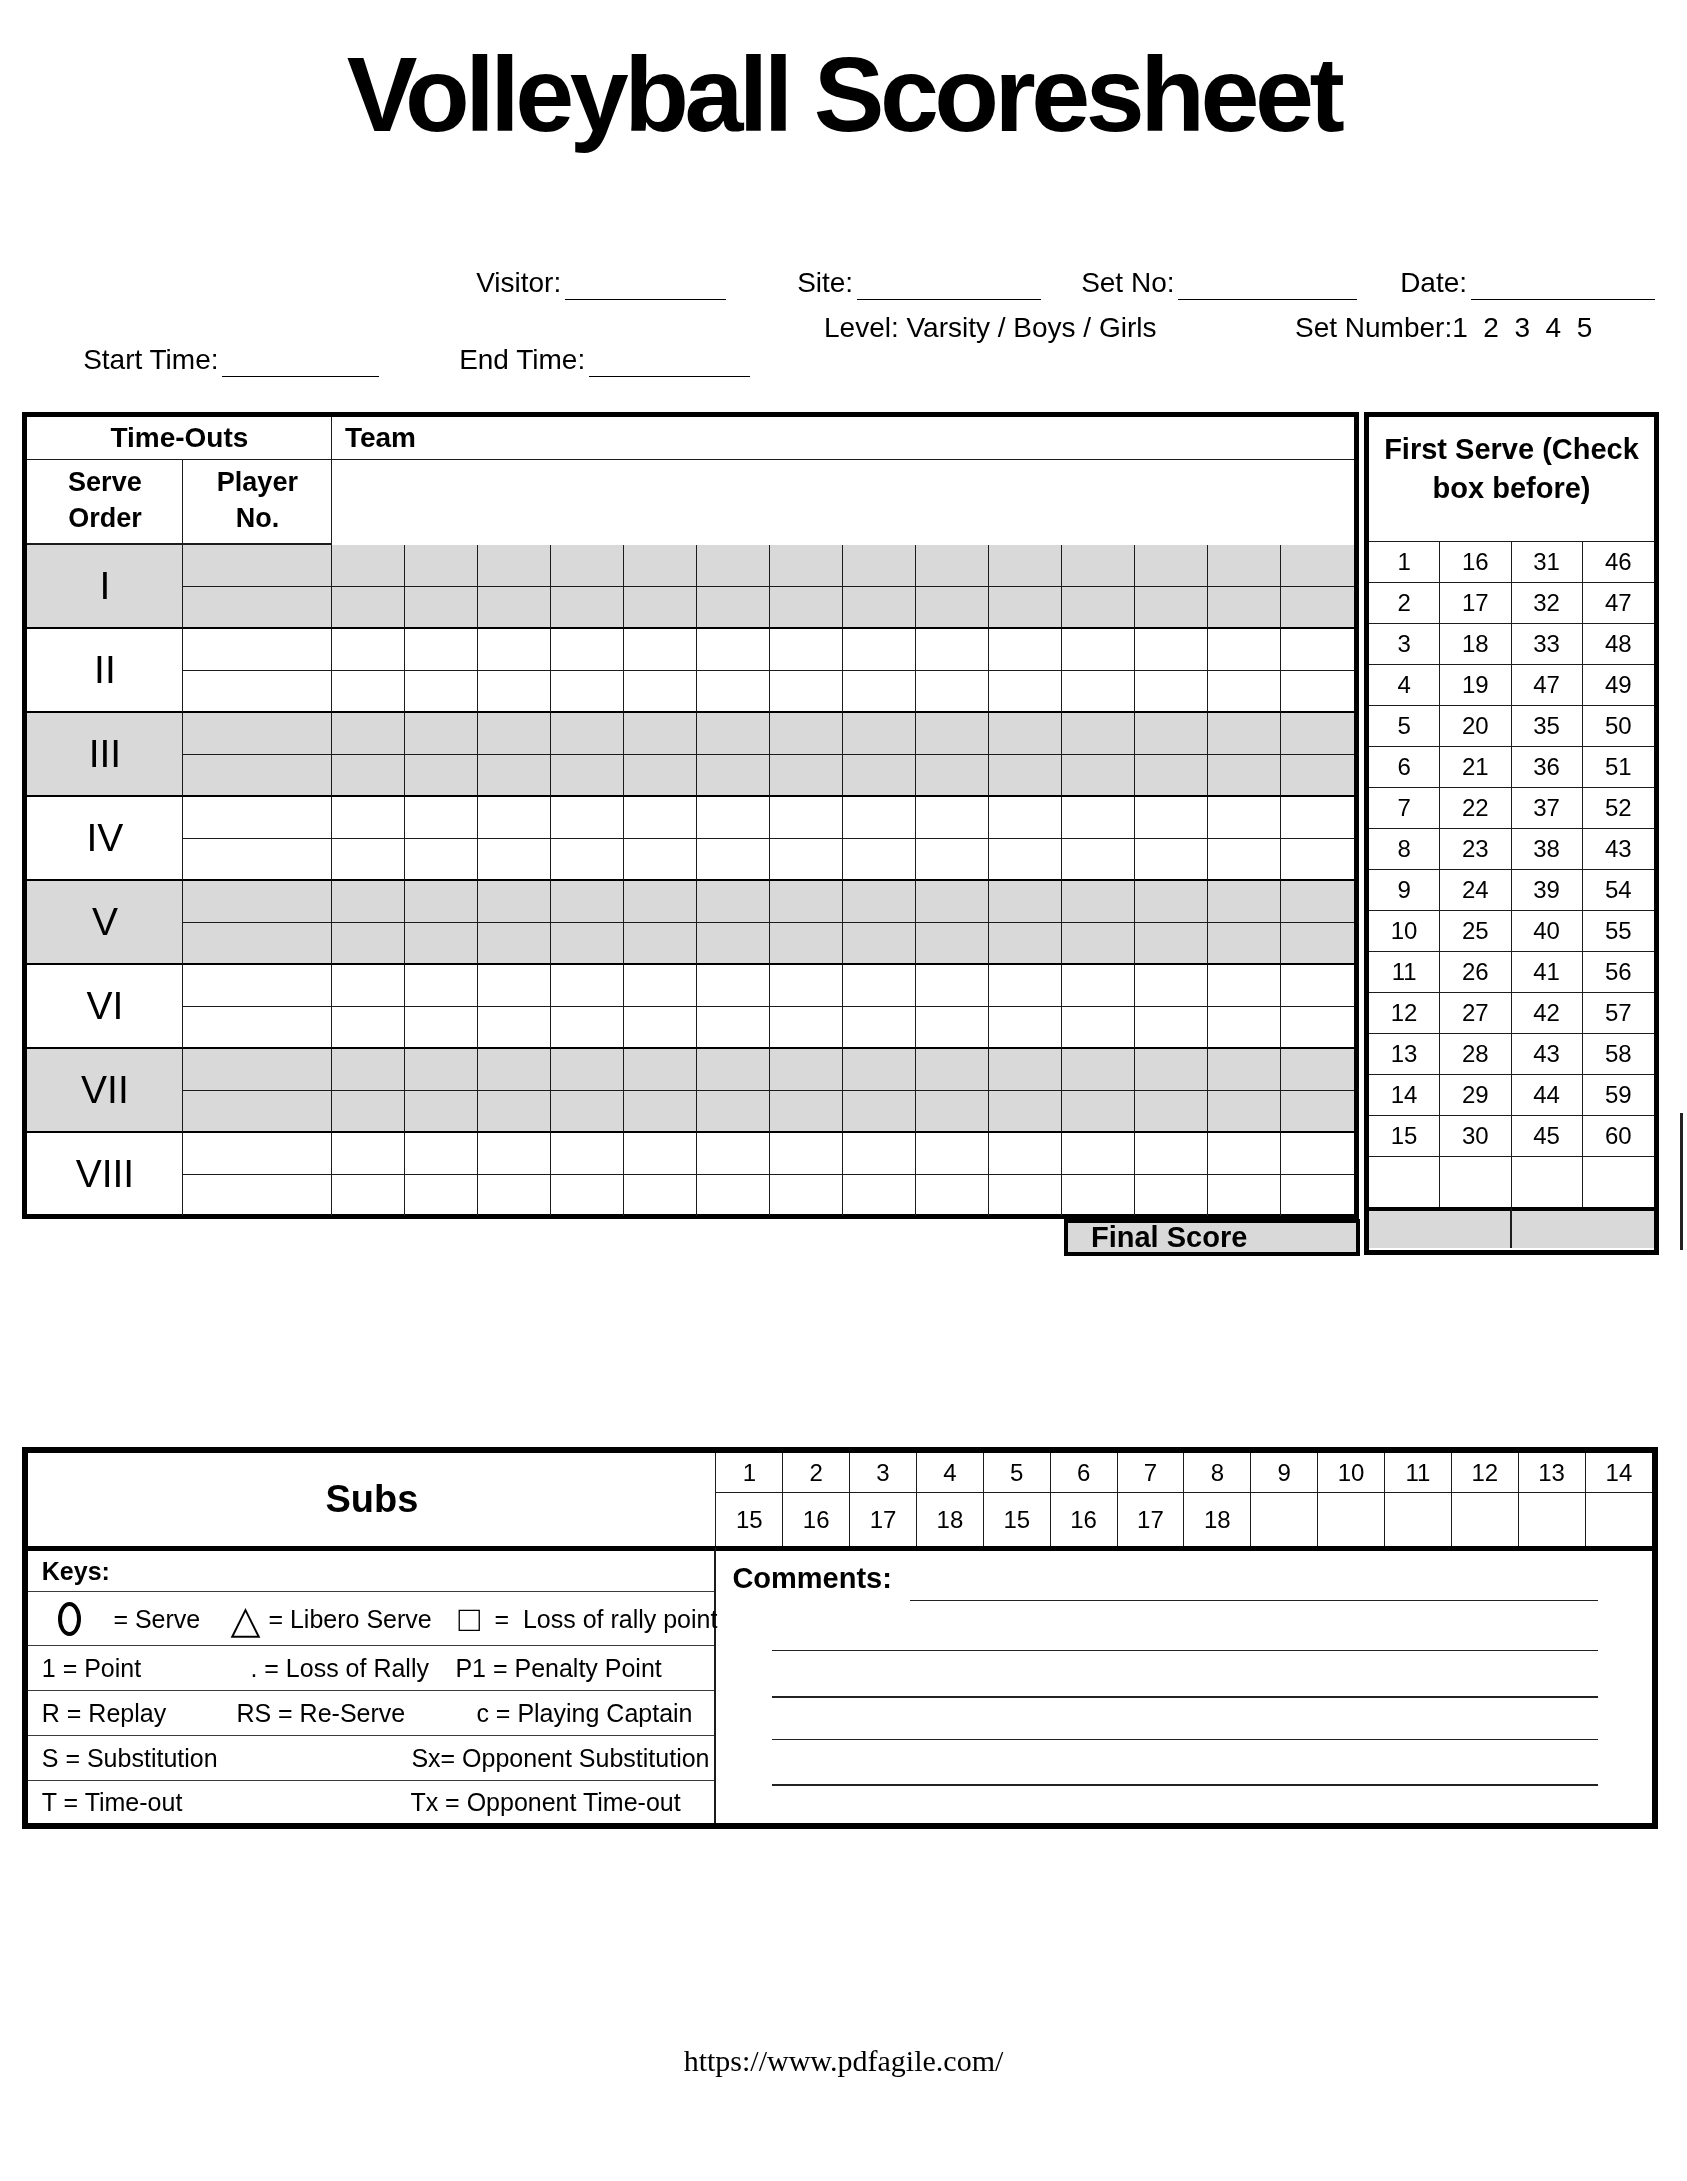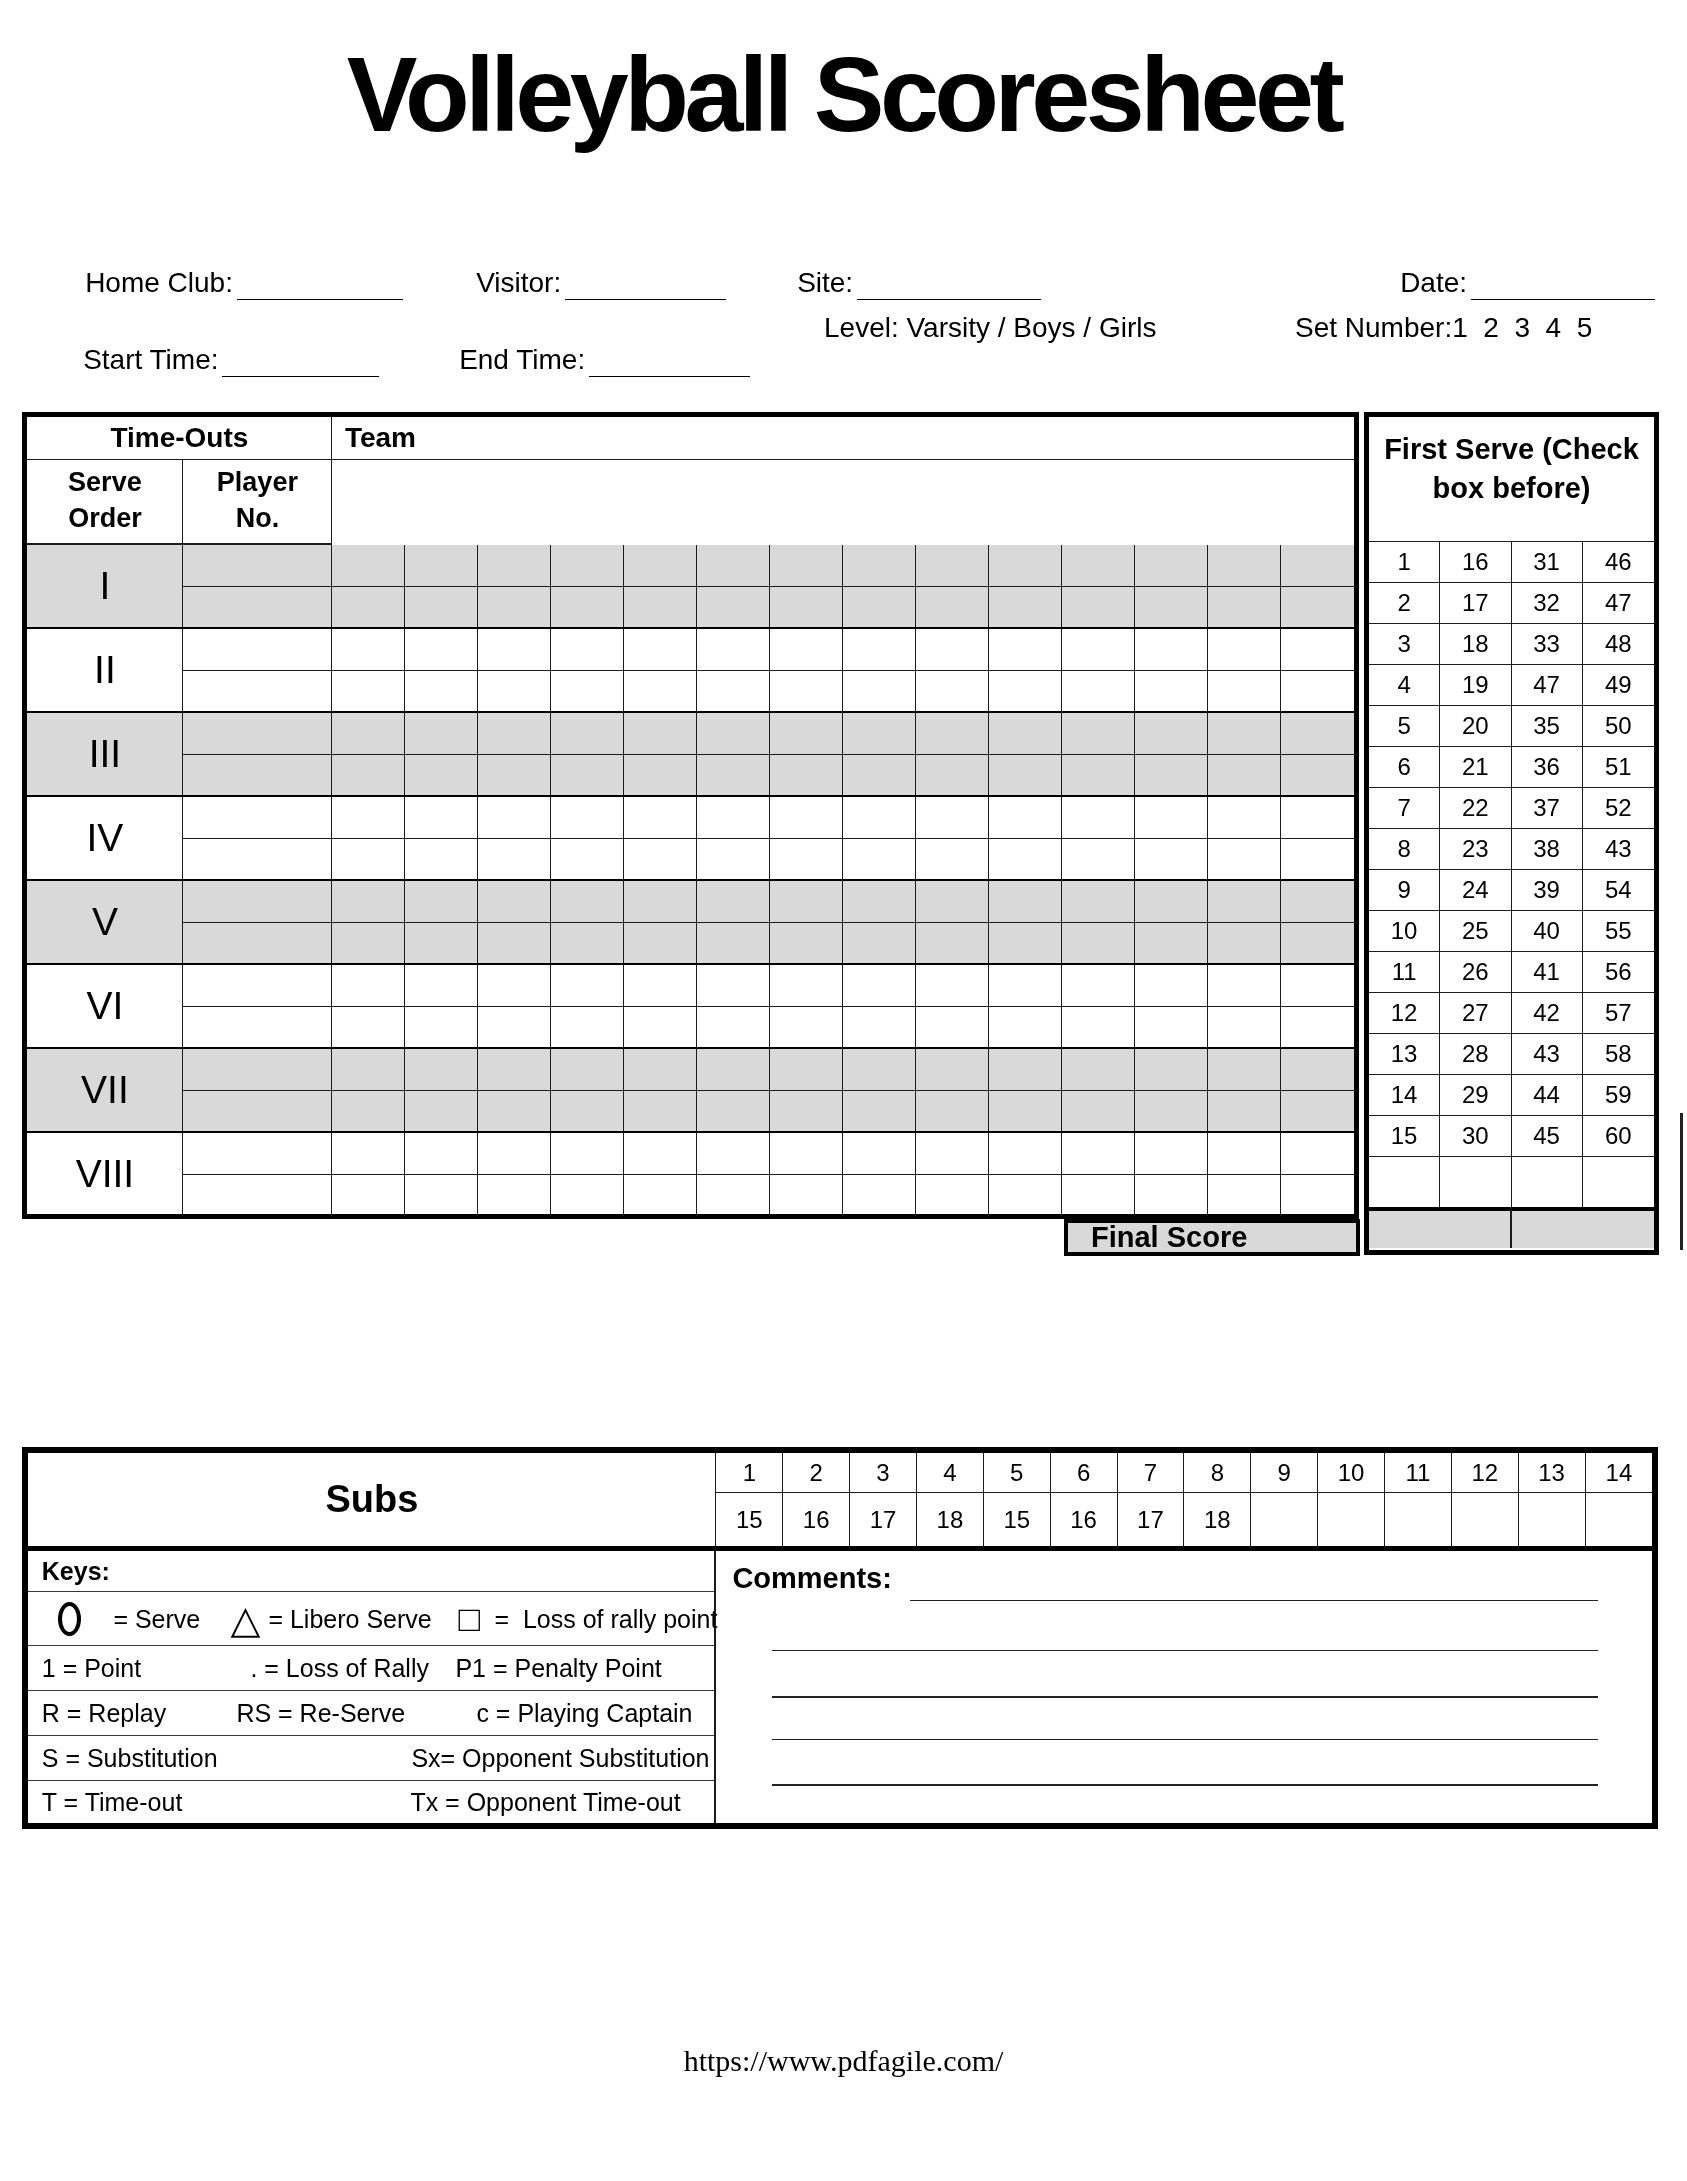--- a/index.html
+++ b/index.html
@@ -88,28 +88,28 @@
       font-family:"Liberation Serif",serif;font-size:30px;}
   .edge-line{position:absolute;left:1680px;top:1113px;width:2.7px;height:137px;background:#222;}
 </style>
 </head>
 <body>
 
 <div class="page">
 
   <div class="title">Volleyball Scoresheet</div>
 
-  <div class="hf" style="left:54px;top:235px">
-    <span>Home Club:</span><span class="blank w185"></span>
-  </div>
   <div class="hf" style="left:445px;top:235px">
     <span>Visitor:</span><span class="blank w180"></span>
   </div>
   <div class="hf" style="left:766px;top:235px">
     <span>Site:</span><span class="blank w205"></span>
+  </div>
+  <div class="hf" style="left:1050px;top:235px">
+    <span>Set No:</span><span class="blank w200"></span>
   </div>
   <div class="hf" style="left:1369px;top:235px">
     <span>Date:</span><span class="blank w205"></span>
   </div>
 
   <div class="hf" style="left:52px;top:312px">
     <span>Start Time:</span><span class="blank w175"></span>
   </div>
   <div class="hf" style="left:428px;top:312px">
     <span>End Time:</span><span class="blank w180"></span>

